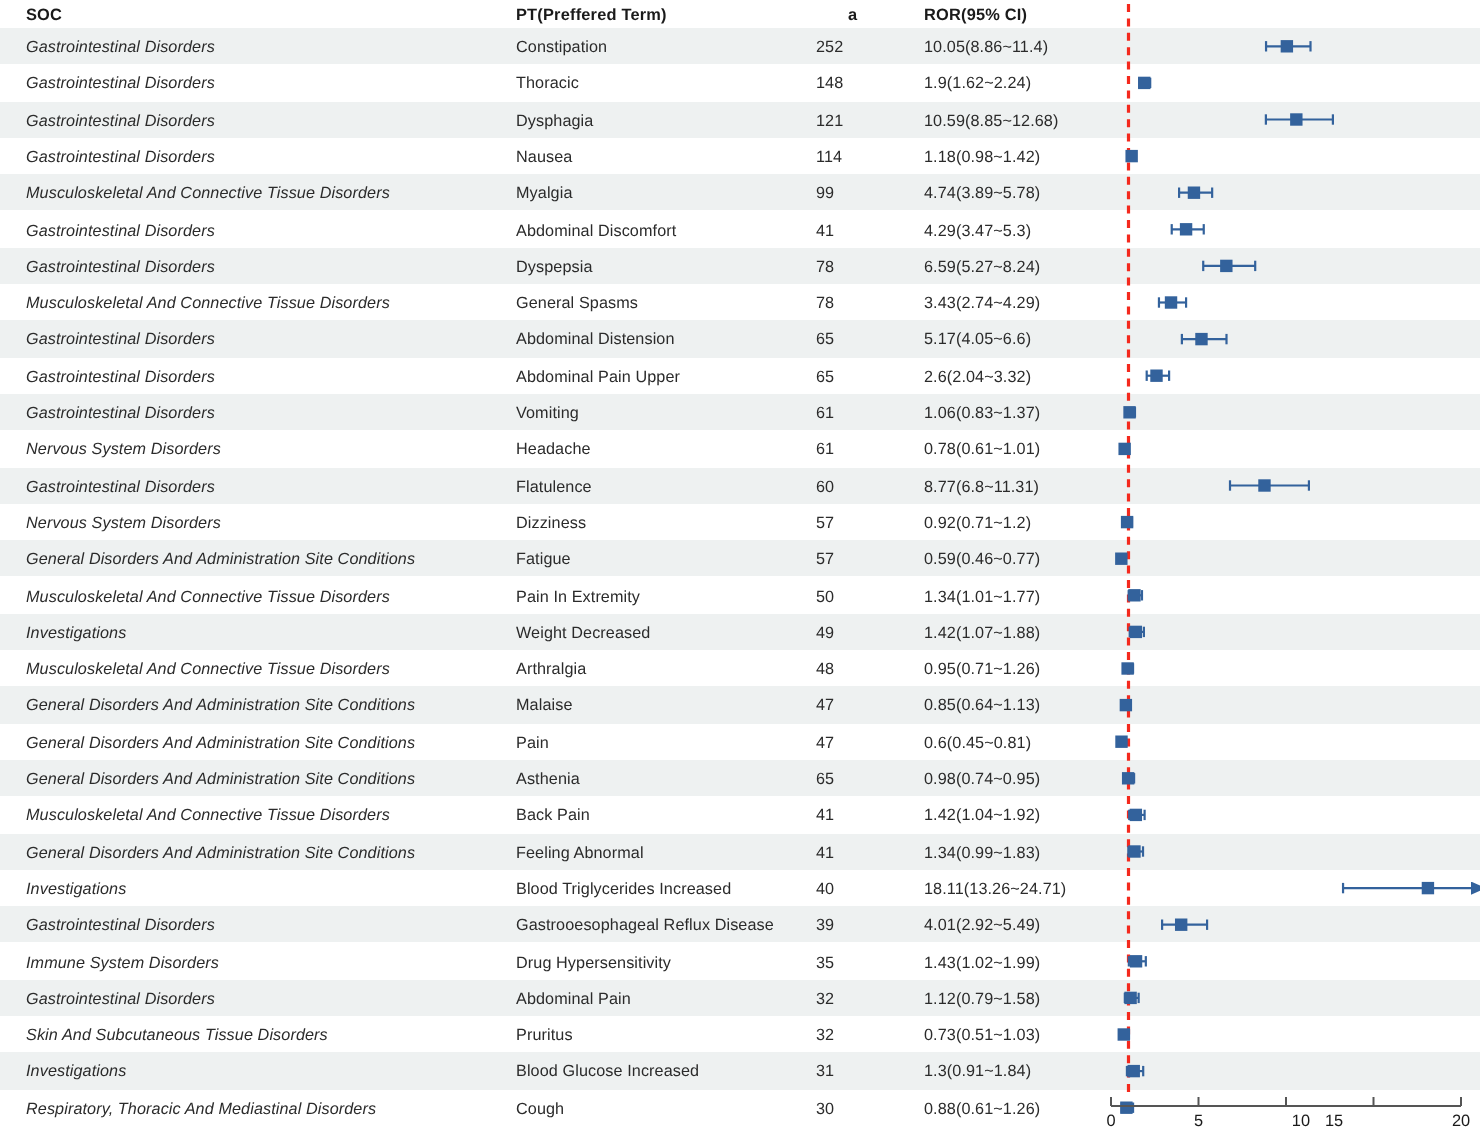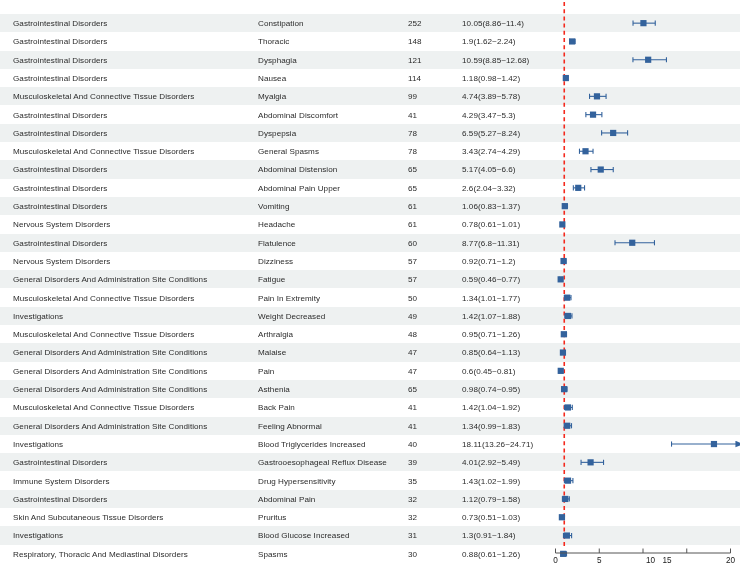--- a/index.html
+++ b/index.html
@@ -50,21 +50,21 @@
   .row.even { background: #ffffff; }
 
   .cell {
     position: absolute;
     font-size: 8.1px;
     color: #2b2b2b;
     top: 5px;
     white-space: nowrap;
     letter-spacing: 0.05px;
   }
-  .c-soc { left: 13px; }
+  .c-soc { left: 13px; font-style: italic; }
   .c-pt  { left: 258px; }
   .c-a   { left: 408px; width: 28px; text-align: left; }
   .c-ror { left: 462px; }
 
   
   #plot {
     position: absolute;
     left: 0; top: 0;
     width: 740px; height: 568px;
     pointer-events: none;
@@ -78,20 +78,26 @@
     text-align: center;
     width: 24px;
     top: 556px;
   }
 </style>
 </head>
 <body>
 
 <div id="root">
 
+  <div class="hdr-row">
+    <div class="hdr-cell hdr-soc">SOC</div>
+    <div class="hdr-cell hdr-pt">PT(Preffered Term)</div>
+    <div class="hdr-cell hdr-a">a</div>
+    <div class="hdr-cell hdr-ror">ROR(95% CI)</div>
+  </div>
 
   <div id="rows-container">
       <div class="row odd" style="top: 14px;">
         <div class="cell c-soc">Gastrointestinal Disorders</div>
         <div class="cell c-pt">Constipation</div>
         <div class="cell c-a">252</div>
         <div class="cell c-ror">10.05(8.86~11.4)</div>
       </div>
       <div class="row even" style="top: 32.3px;">
         <div class="cell c-soc">Gastrointestinal Disorders</div>
@@ -256,21 +262,21 @@
         <div class="cell c-ror">0.73(0.51~1.03)</div>
       </div>
       <div class="row odd" style="top: 526.4px;">
         <div class="cell c-soc">Investigations</div>
         <div class="cell c-pt">Blood Glucose Increased</div>
         <div class="cell c-a">31</div>
         <div class="cell c-ror">1.3(0.91~1.84)</div>
       </div>
       <div class="row even" style="top: 544.7px;">
         <div class="cell c-soc">Respiratory, Thoracic And Mediastinal Disorders</div>
-        <div class="cell c-pt">Spasms</div>
+        <div class="cell c-pt">Cough</div>
         <div class="cell c-a">30</div>
         <div class="cell c-ror">0.88(0.61~1.26)</div>
       </div>
     </div>
 
   <svg id="plot" width="740" height="568" viewBox="0 0 740 568">
       <defs>
         <marker id="ar" markerWidth="7" markerHeight="7" refX="0.5" refY="3" orient="auto">
           <path d="M0,0 L7,3 L0,6 z" fill="#33629c"></path>
         </marker>

